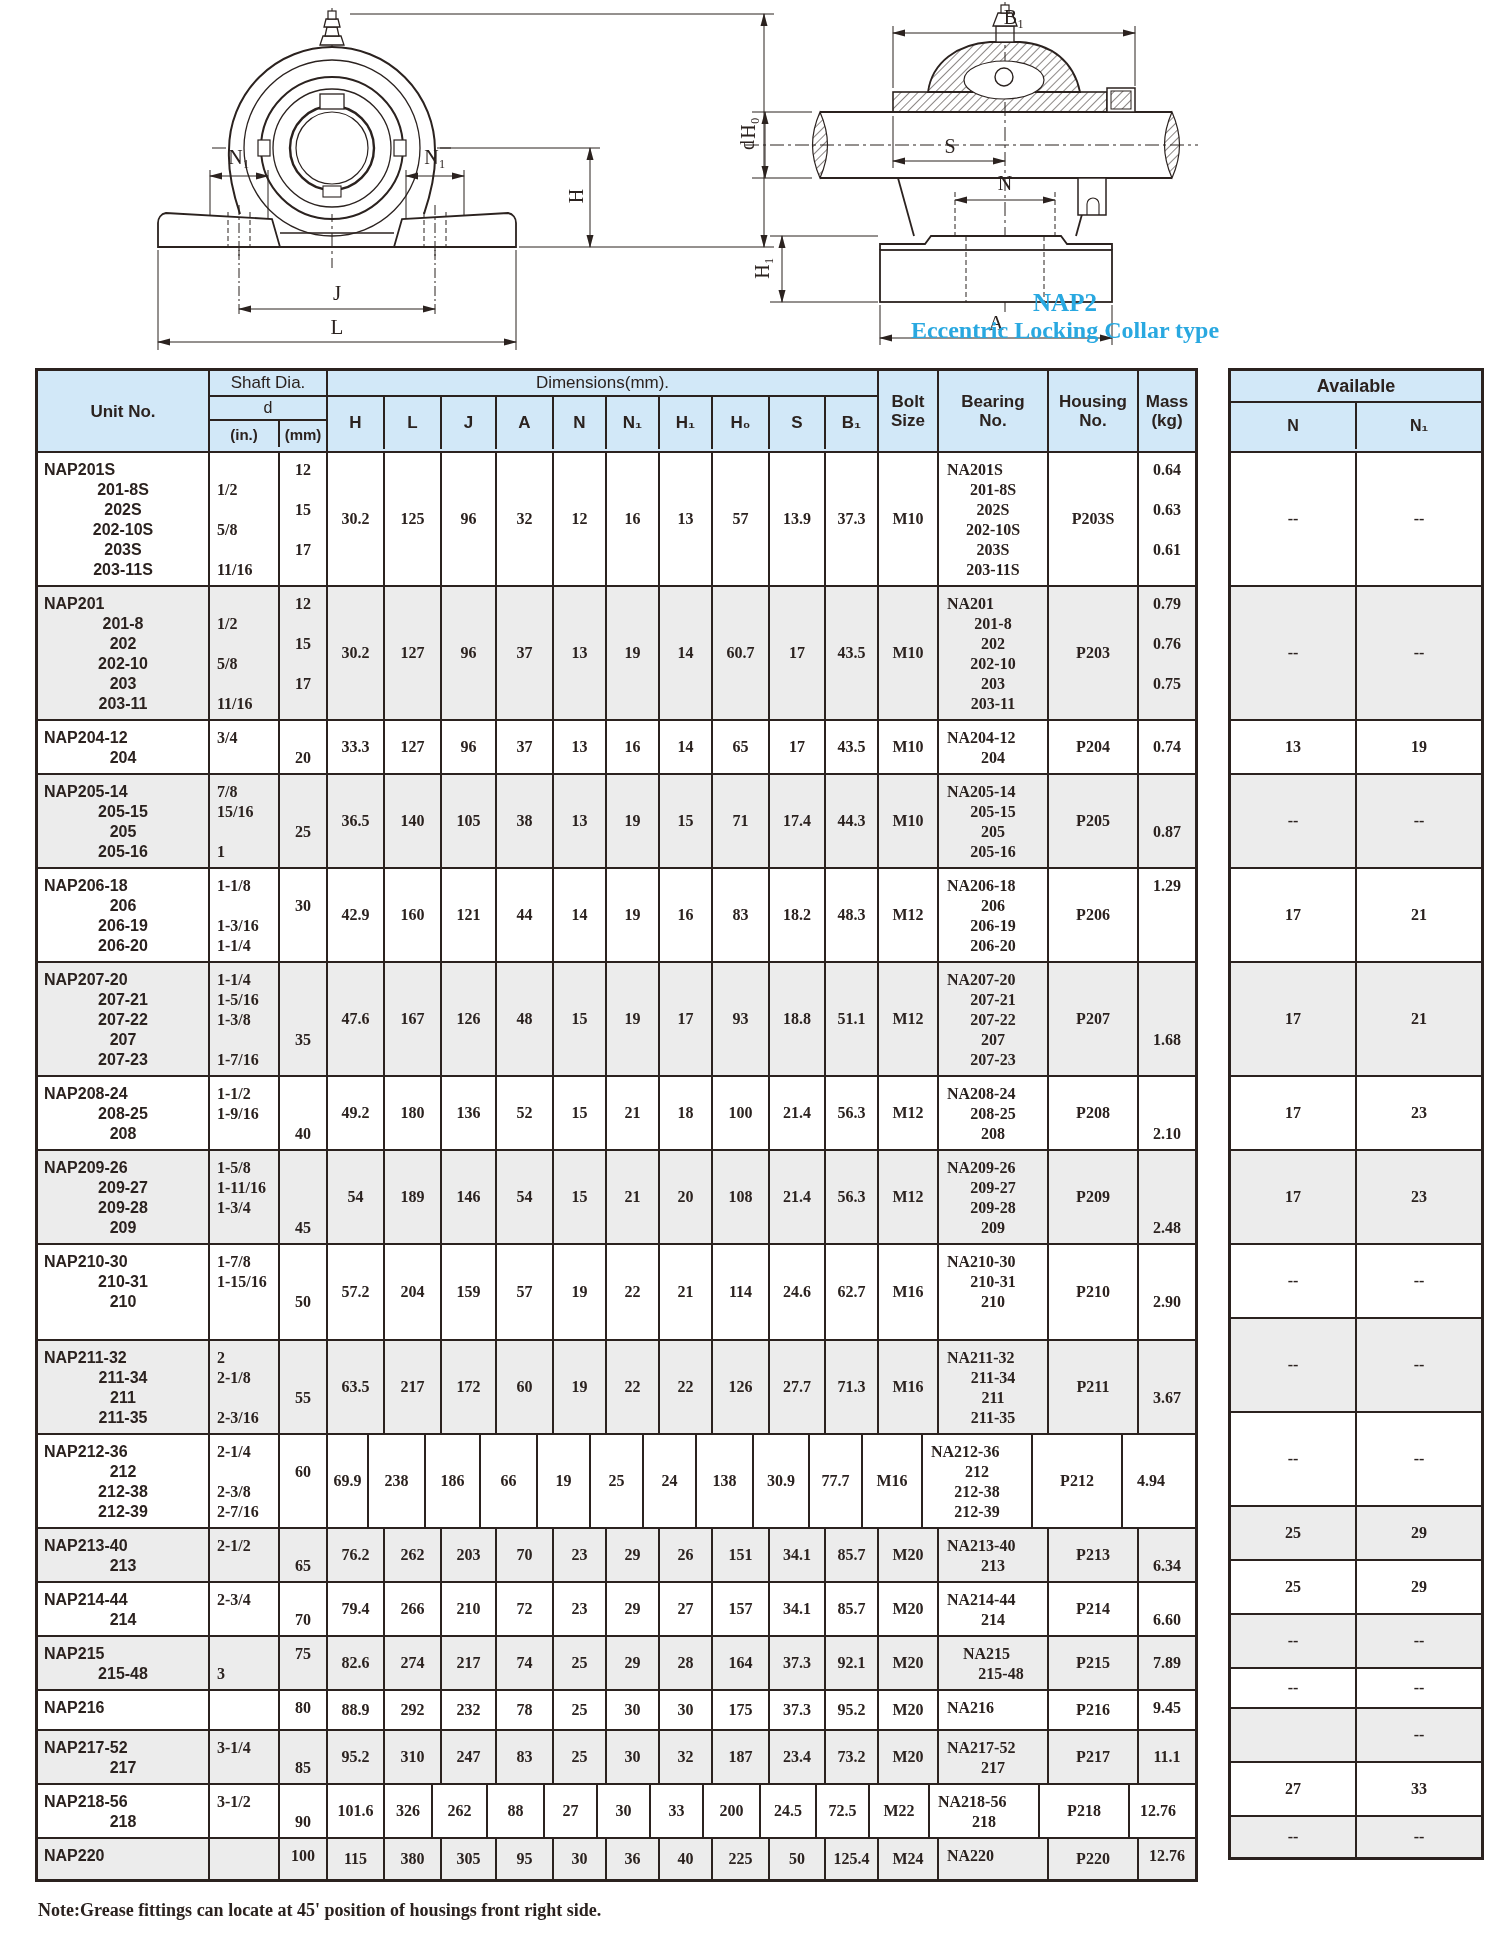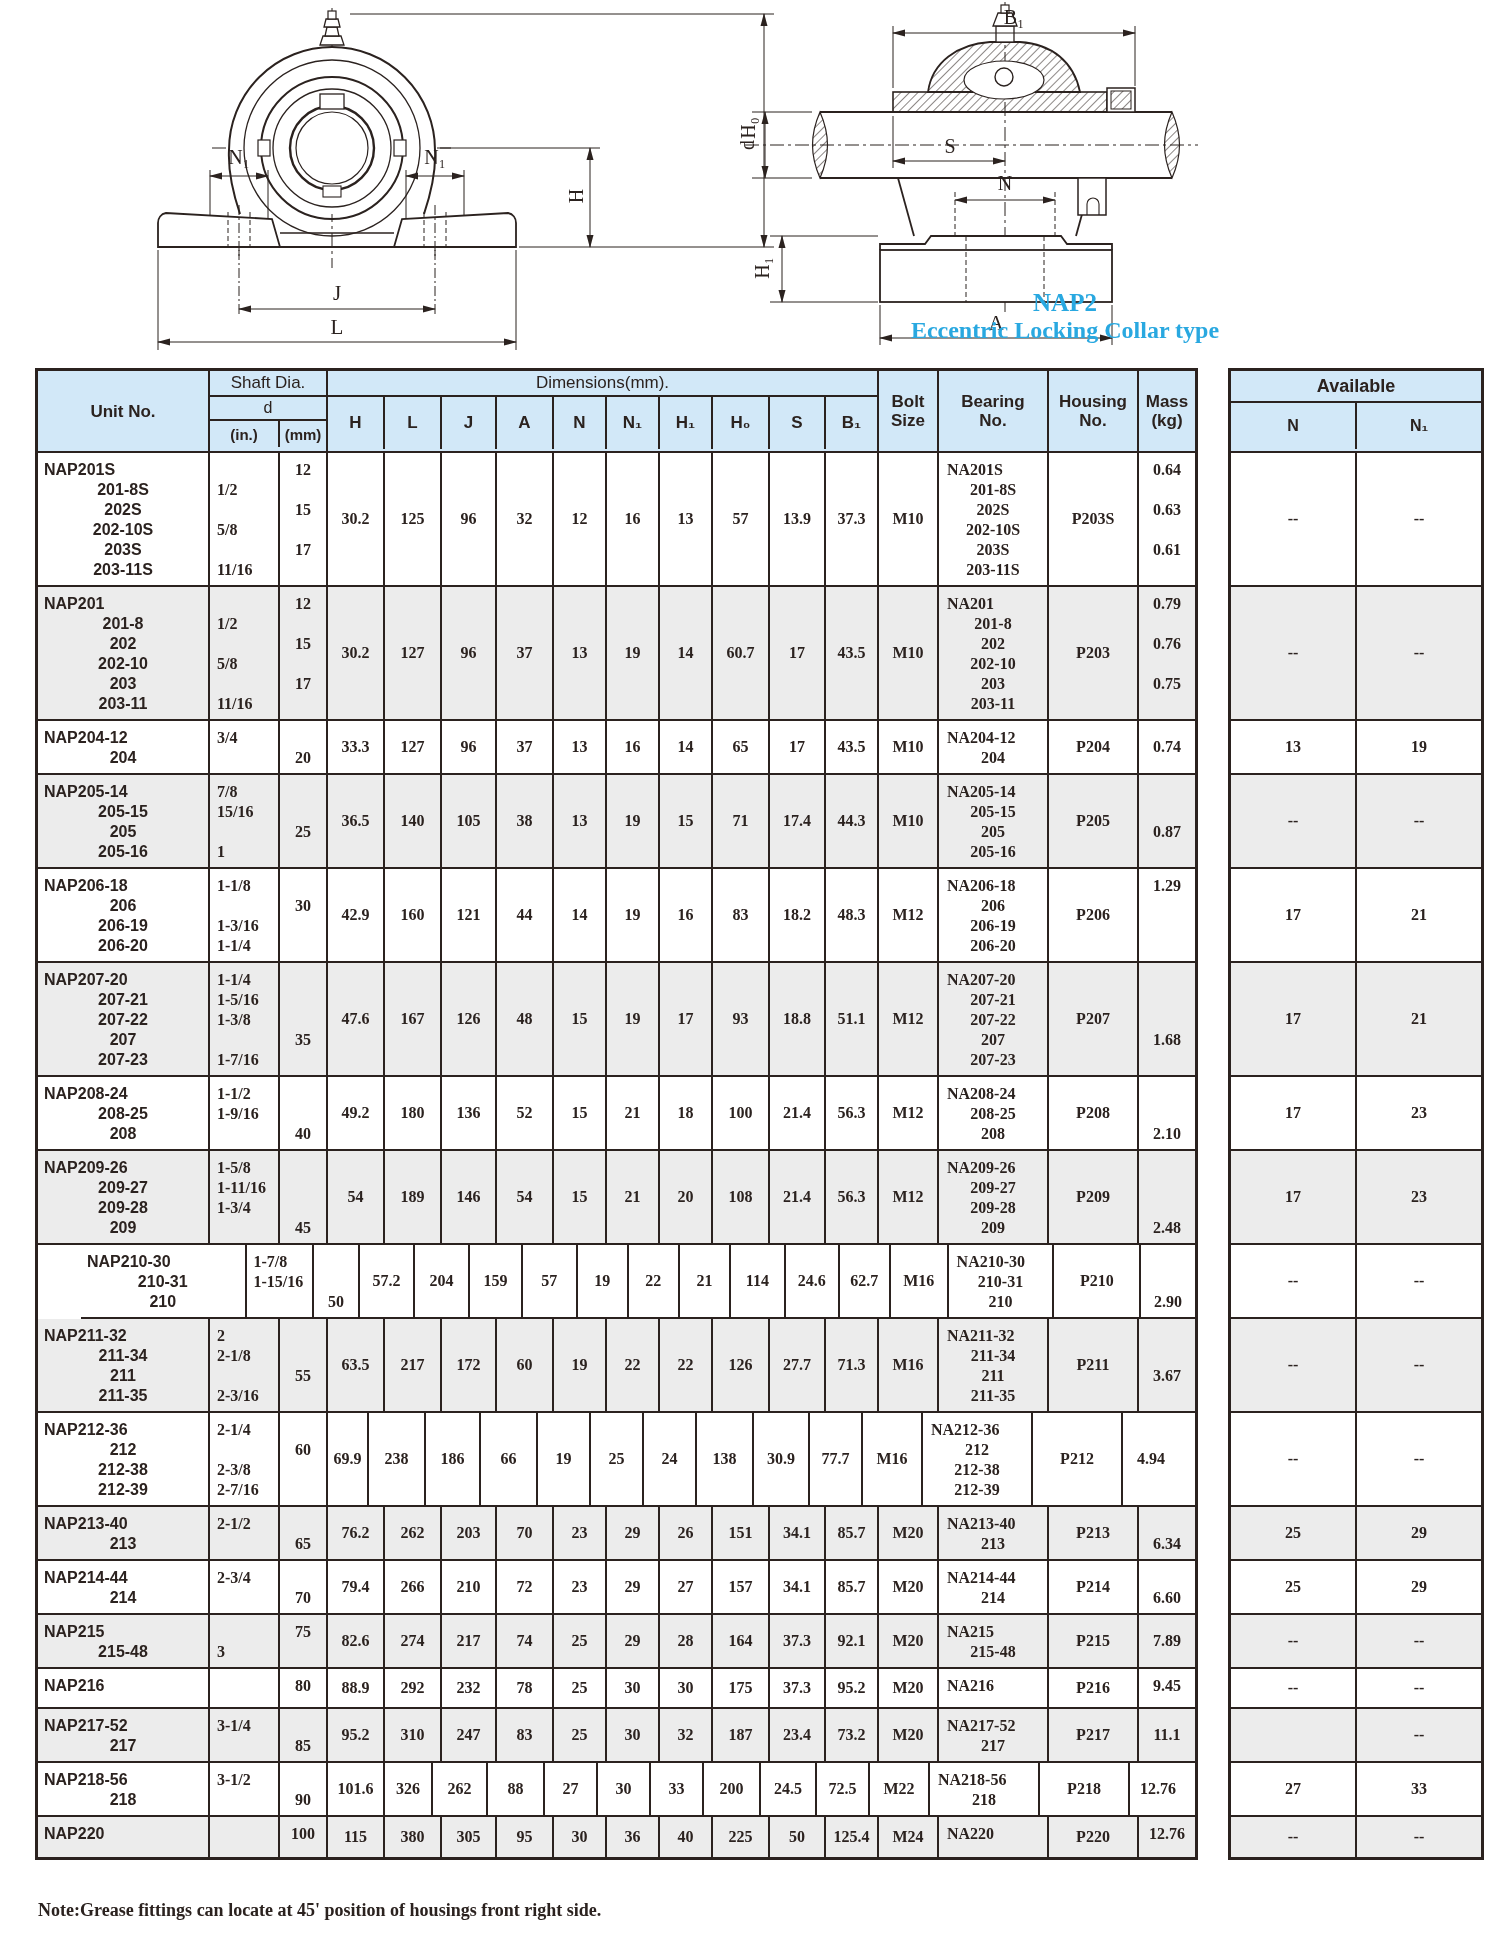--- a/index.html
+++ b/index.html
@@ -865,21 +865,21 @@
             </div>
             <div class="cell c-mass" style="width: 56px;">
               <div class="lines">
                 <div class="l"></div>
                 <div class="l"></div>
                 <div class="l"></div>
                 <div class="l">2.48</div>
               </div>
             </div>
           </div>
-          <div class="row" style="height: 74px; margin-left: 43px;">
+          <div class="row" style="height: 96px;">
             <div class="cell c-unit" style="width: 172px;">
               <div class="lines">
                 <div class="l first">NAP210-30</div>
                 <div class="l cont">210-31</div>
                 <div class="l cont">210</div>
               </div>
             </div>
             <div class="cell c-inch" style="width: 70px;">
               <div class="lines">
                 <div class="l first">1-7/8</div>
@@ -1277,21 +1277,21 @@
             </div>
             <div class="cell vcenter" style="width: 56px;">
               <div>37.3</div>
             </div>
             <div class="cell vcenter" style="width: 53px;">
               <div>92.1</div>
             </div>
             <div class="cell vcenter" style="width: 60px;">
               <div>M20</div>
             </div>
-            <div class="cell c-bearing" style="width: 110px;">
+            <div class="cell c-bearing" style="width: 110px; padding-left: 16px;">
               <div class="lines">
                 <div class="l first">NA215</div>
                 <div class="l cont">215-48</div>
               </div>
             </div>
             <div class="cell vcenter" style="width: 90px;">
               <div>P215</div>
             </div>
             <div class="cell c-mass vcenter" style="width: 56px;">
               <div>7.89</div>

